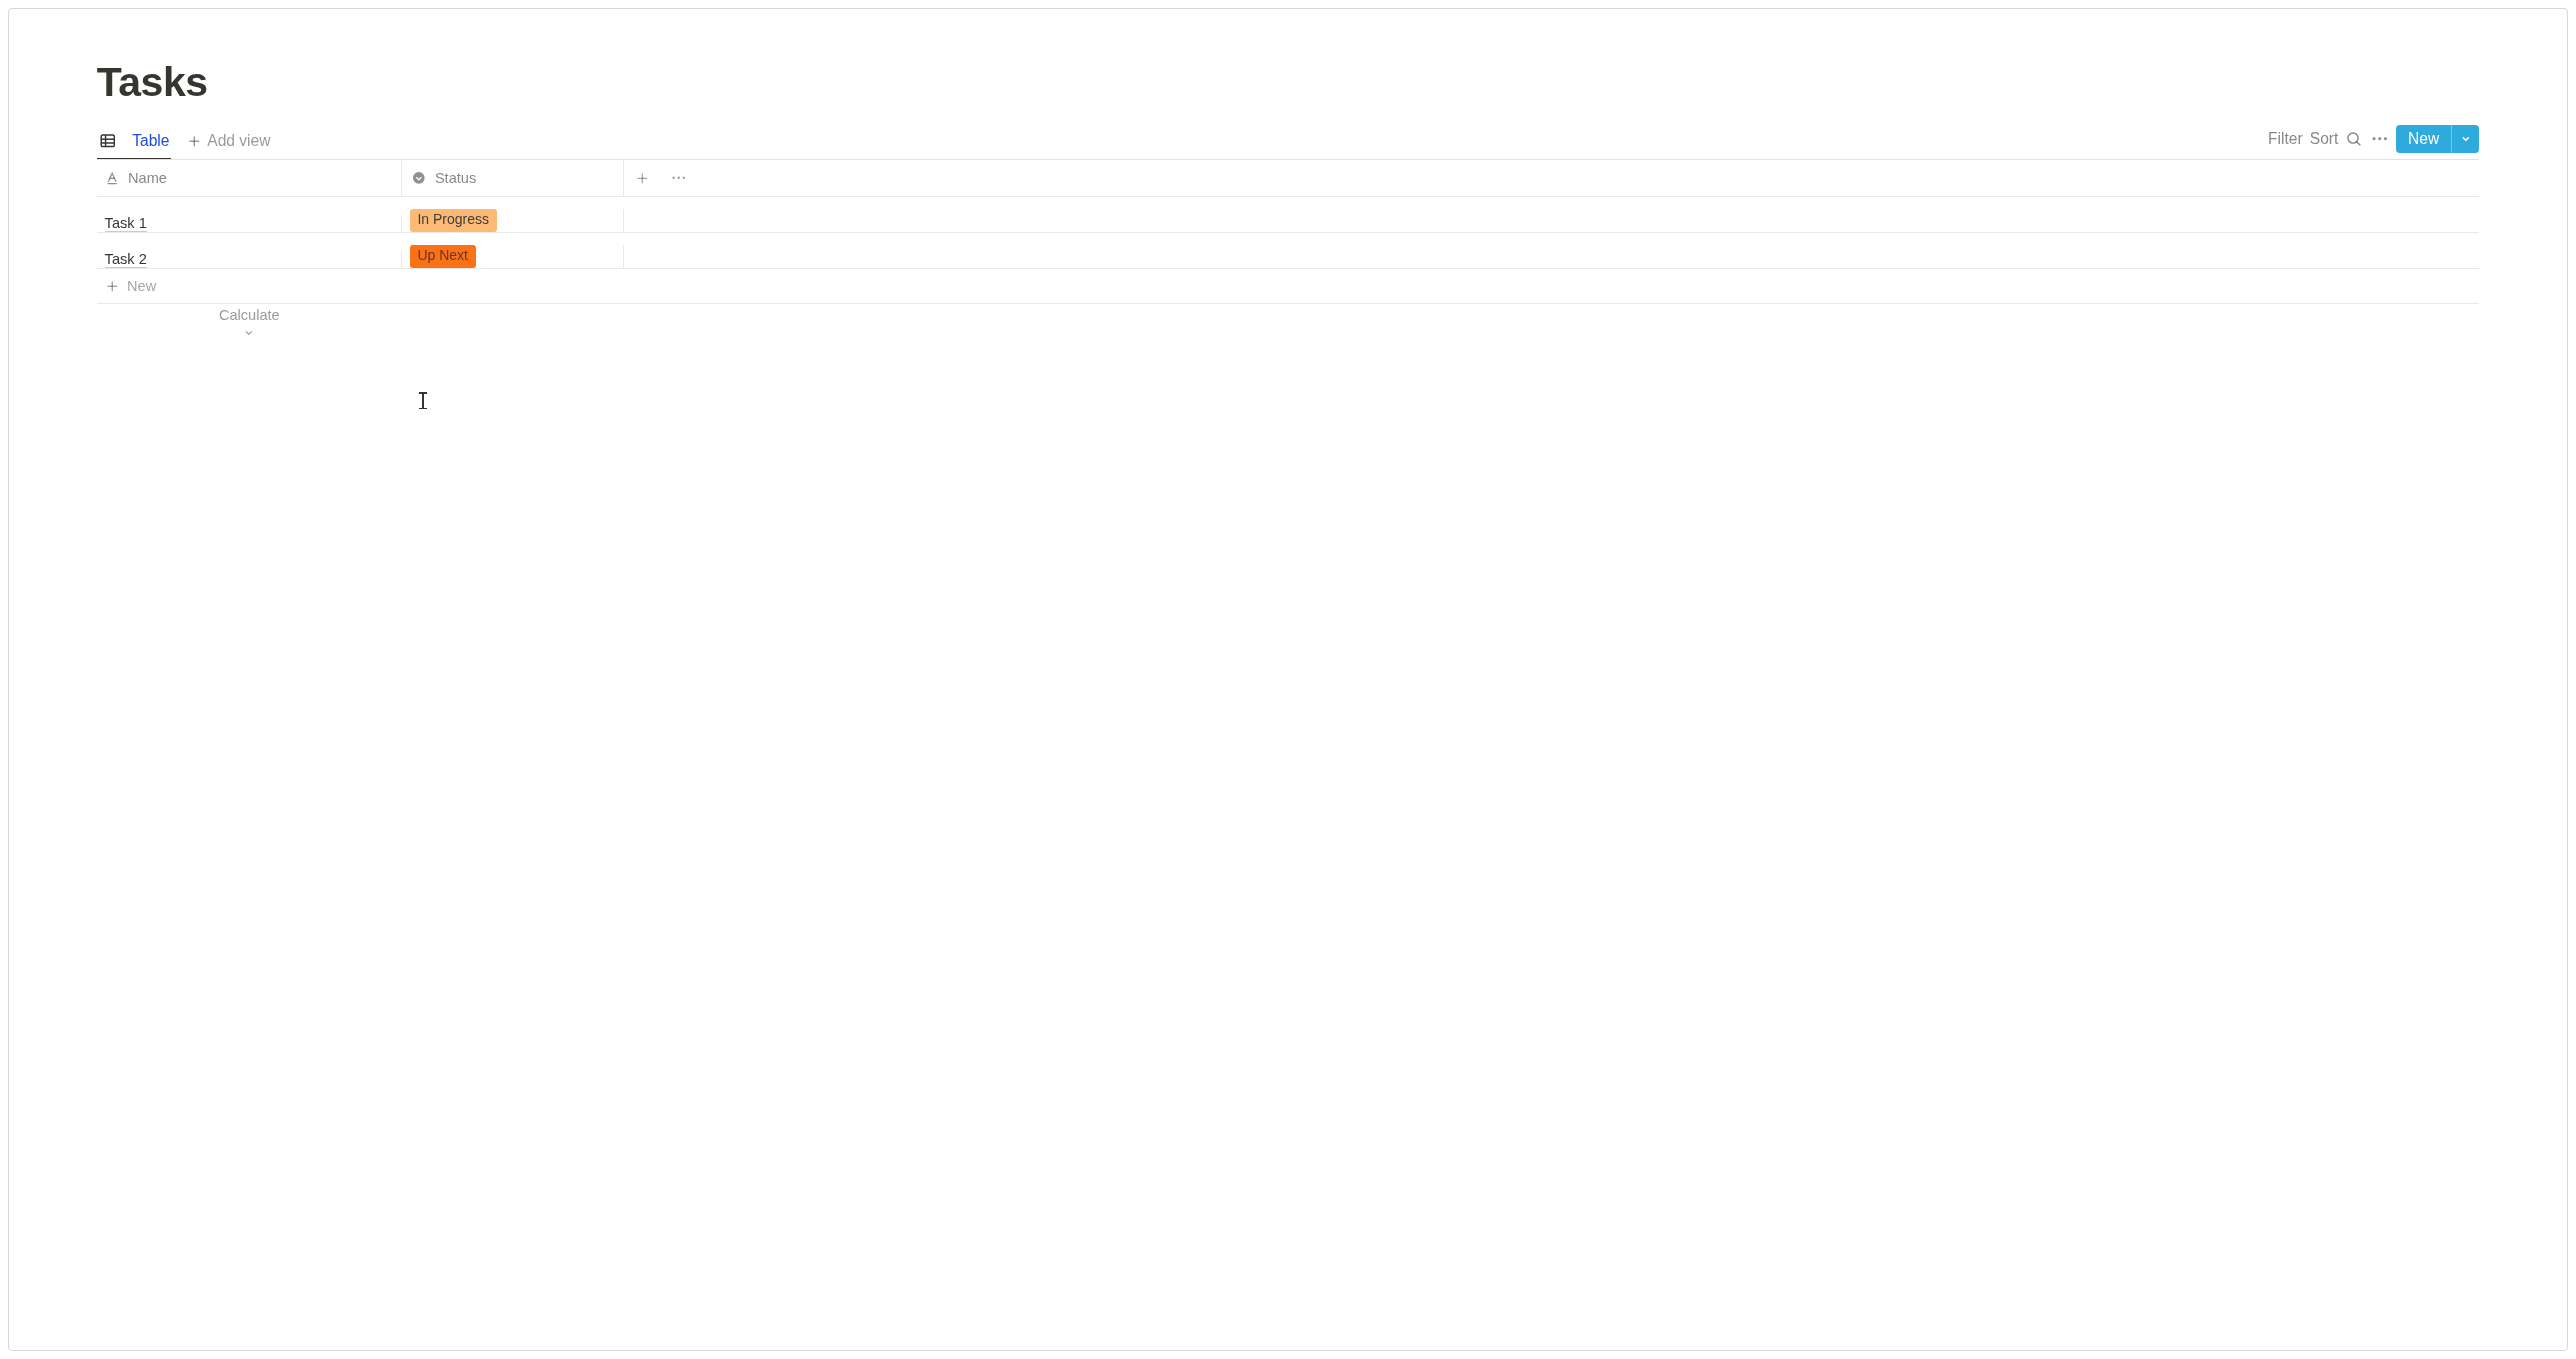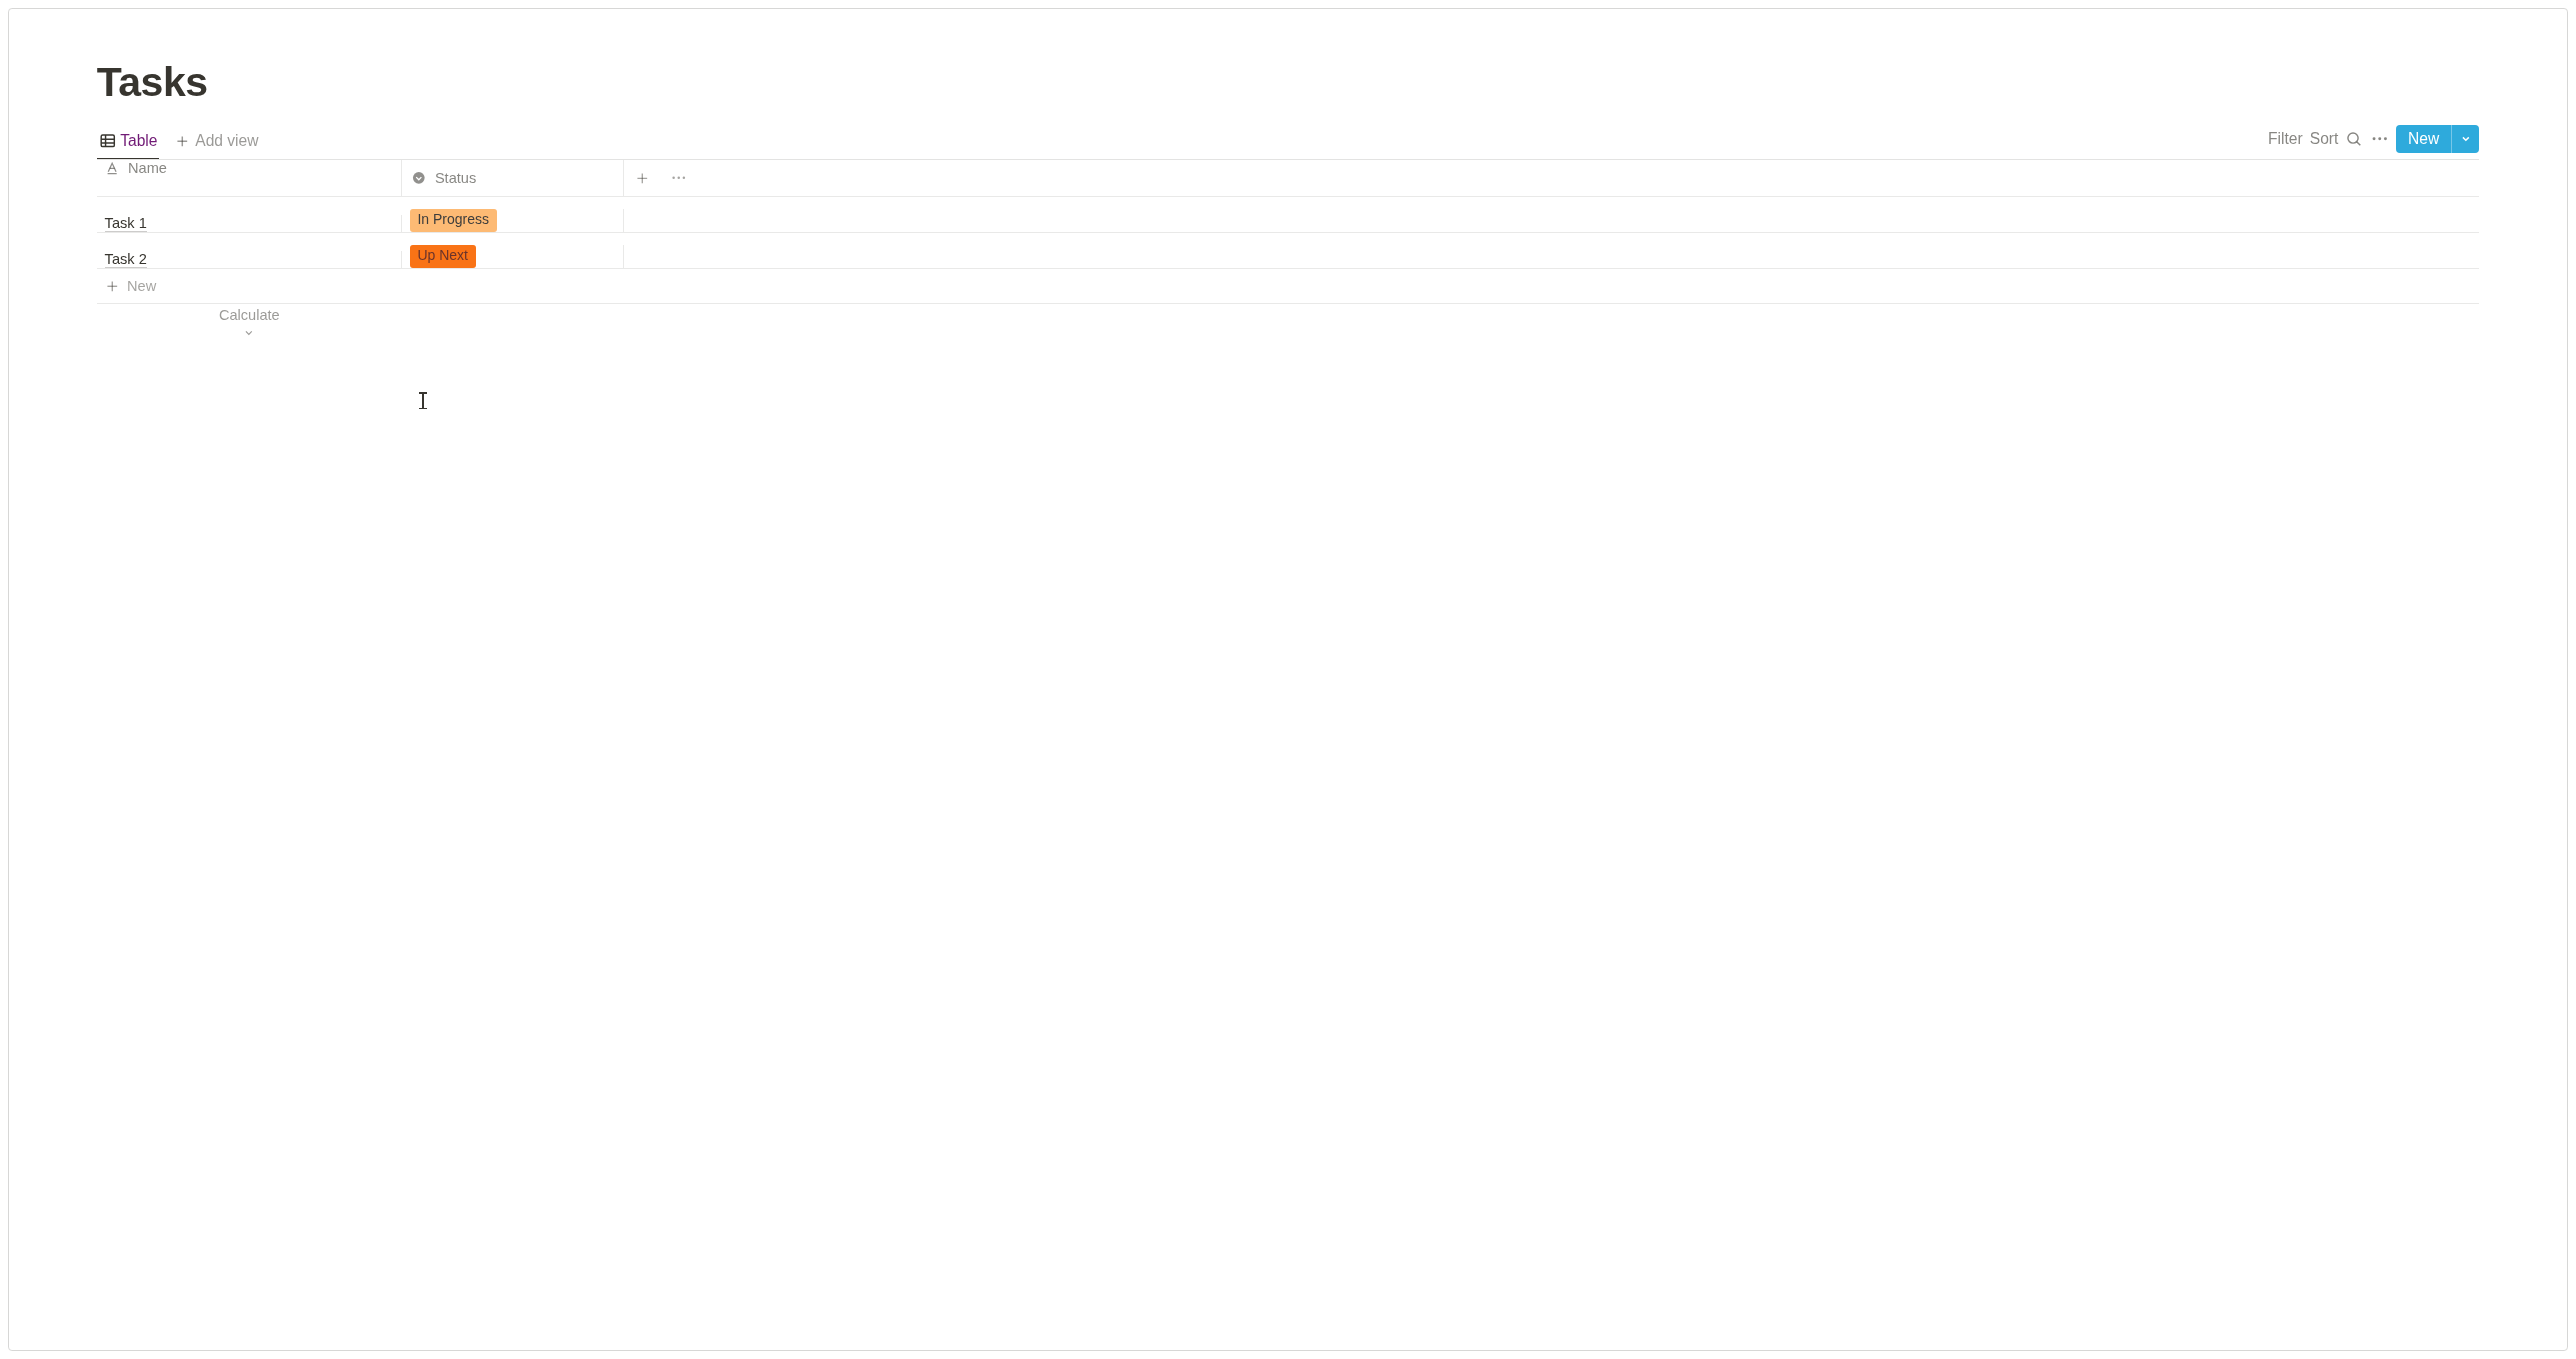--- a/index.html
+++ b/index.html
@@ -38,24 +38,24 @@
       position: relative;
     }
     .toolbar-left {
       display: flex;
       align-items: center;
       gap: 13.6px;
     }
     .view-tab {
       display: flex;
       align-items: center;
-      gap: 4px;
+      gap: 16px;
       font-size: 15.6px;
       font-weight: 500;
-      color: #701a75;
+      color: #1d4ed8;
       padding: 5.8px 1.9px 7.8px 1.9px;
       border-bottom: 1.9px solid #37352f;
       margin-bottom: -1px;
       cursor: pointer;
     }
     .add-view {
       display: flex;
       align-items: center;
       gap: 5.8px;
       font-size: 15.6px;
@@ -110,21 +110,21 @@
     }
     .table-header {
       display: flex;
       border-bottom: 1px solid #e9e9e8;
       height: 37px;
     }
     .col-name {
       width: 305px;
       border-right: 1px solid #e9e9e8;
       display: flex;
-      align-items: flex-start;
+      align-items: center;
       padding: 0 7.8px;
       gap: 7.8px;
       color: rgba(55,53,47,0.6);
       font-size: 14.6px;
       cursor: pointer;
     }
     .col-status {
       width: 222px;
       border-right: 1px solid #e9e9e8;
       display: flex;

